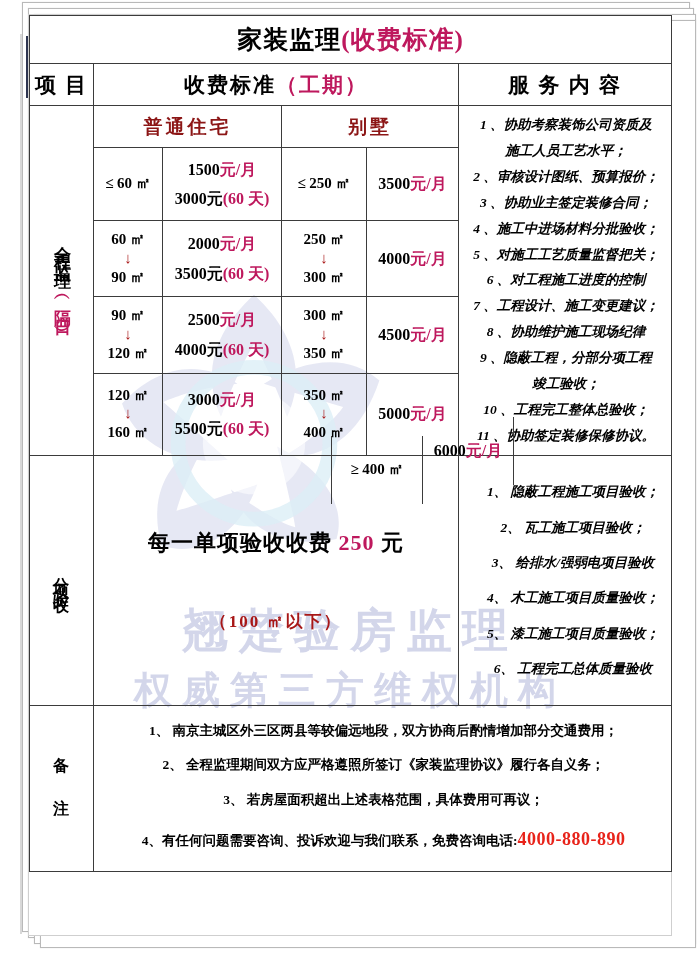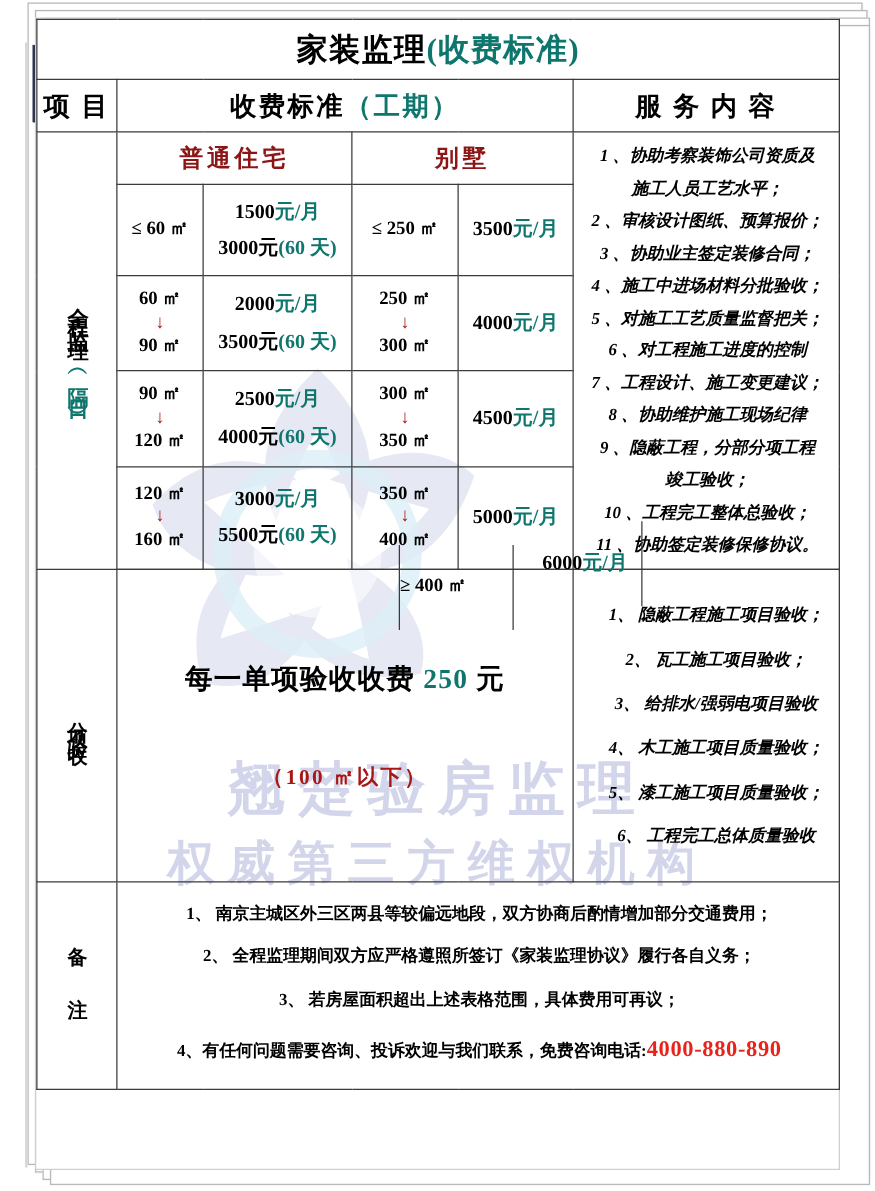--- a/index.html
+++ b/index.html
@@ -67,21 +67,21 @@
     border: 1px solid #3b3b3b;
     vertical-align: middle;
     text-align: center;
     background: transparent;
   }
   .title-cell {
     height: 48px;
     font-size: 25px; font-weight: 700; letter-spacing: 1px;
     font-family: "Liberation Serif", "DejaVu Serif", serif;
   }
-  .red { color: #0f766e; margin-top: 20px; }
+  .red { color: #be185d; margin-top: 20px; }
   .hdr {
     height: 42px; font-size: 21px; font-weight: 700; letter-spacing: 2px;
   }
   .subhdr { height: 36px; font-size: 19px; font-weight: 700; color: #8c1616; letter-spacing: 3px; }
 
   
   .vlabel {
     width: 64px;
     font-size: 17px; font-weight: 700;
     letter-spacing: 1px;
@@ -302,21 +302,21 @@
           <div>2、 全程监理期间双方应严格遵照所签订《家装监理协议》履行各自义务；</div>
           <div>3、 若房屋面积超出上述表格范围，具体费用可再议；</div>
           <div>
             <span>4、有任何问题需要咨询、投诉欢迎与我们联系，免费咨询电话:</span><span class="tel">4000-880-890</span>
           </div>
         </td>
       </tr>
     </tbody>
       </table>
 
-    <div style="position:absolute; z-index:3; left:290px; top:421px; width:92px; height:68px; border-left:1px solid #3b3b3b; border-right:1px solid #3b3b3b; display:flex; align-items:center; justify-content:flex-start; background:transparent;">
+    <div style="position:absolute; z-index:3; left:302px; top:421px; width:92px; height:68px; border-left:1px solid #3b3b3b; border-right:1px solid #3b3b3b; display:flex; align-items:center; justify-content:center; background:transparent;">
       <span class="area">≥ 400 ㎡</span>
     </div>
     <div style="position:absolute; z-index:3; left:394px; top:402px; width:91px; height:68px; border-right:1px solid #3b3b3b; display:flex; align-items:center; justify-content:center; background:transparent;">
       <span class="price"><span>6000</span><span class="red">元/月</span></span>
     </div>
 
   </div>
 </div>
 
 </body></html>

